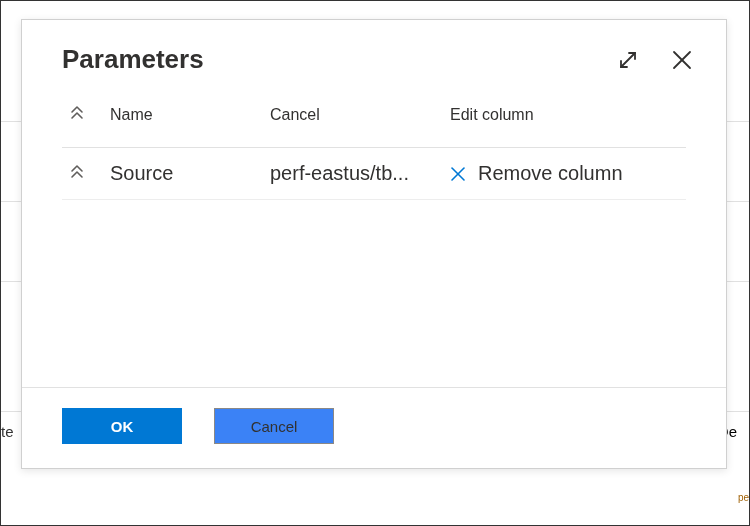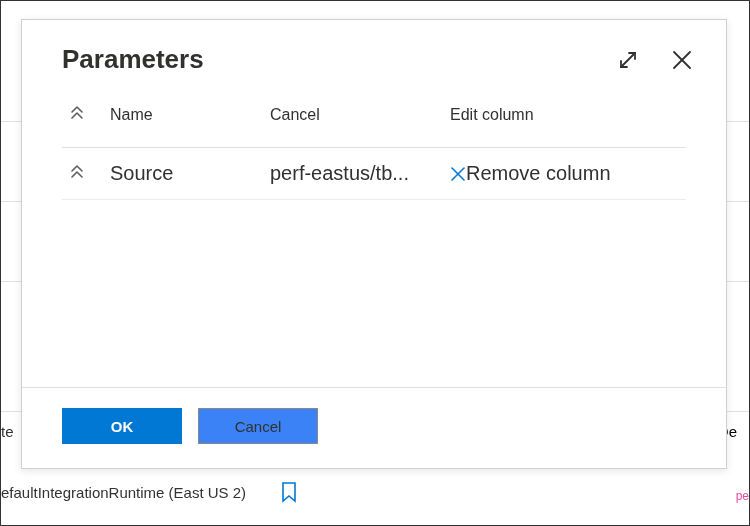--- a/index.html
+++ b/index.html
@@ -60,22 +60,22 @@
       font-size: 15px;
       color: #333;
     }
     .bg-bottom-text {
       margin-right: 20px;
     }
     .bg-bottom-right {
       position: absolute;
       right: 0;
       bottom: 22px;
-      font-size: 12px;
-      color: #ec4899;
+      font-size: 10px;
+      color: #a16207;
     }
     .bookmark-icon {
       display: inline-flex;
       align-items: center;
       margin-left: 14px;
     }
     .dialog {
       position: absolute;
       top: 18px;
       left: 20px;
@@ -145,33 +145,34 @@
     .col-value {
       width: 180px;
     }
     .chevrons-icon {
       display: inline-flex;
       color: #605e5c;
     }
     .remove-cell {
       display: flex;
       align-items: center;
+      gap: 12px;
     }
     .remove-x {
       color: #0078d4;
       display: inline-flex;
     }
     .remove-text {
       color: #323130;
     }
     .dialog-footer {
       border-top: 1px solid #e1e1e1;
       padding: 20px 40px 24px 40px;
       display: flex;
-      gap: 16px;
+      gap: 32px;
     }
     .btn {
       min-width: 120px;
       height: 36px;
       font-size: 15px;
       font-family: inherit;
       cursor: pointer;
       border: 1px solid #8a8886;
       background: #3b82f6;
       color: #323130;
@@ -186,28 +187,20 @@
 </head>
 <body>
 
 <div class="background-content">
   <div class="bg-row bg-row-1"></div>
   <div class="bg-row bg-row-2"></div>
   <div class="bg-row bg-row-3"></div>
   <div class="bg-row bg-row-4"></div>
   <span class="bg-text-left">te</span>
   <span class="bg-text-right">De</span>
-  <div class="bg-bottom-row">
-    <span class="bg-bottom-text">efaultIntegrationRuntime (East US 2)</span>
-    <span class="bookmark-icon">
-      <svg width="18" height="22" viewBox="0 0 18 22" fill="none" stroke="#0078d4" stroke-width="1.6">
-        <path d="M3 2 h12 v18 l-6 -5 l-6 5 z"></path>
-      </svg>
-    </span>
-  </div>
   <span class="bg-bottom-right">pe</span>
 </div>
 
 <div class="dialog">
   <div class="dialog-header">
     <h2 class="dialog-title">Parameters</h2>
     <div class="dialog-header-actions">
       <span class="icon-btn">
         <svg width="24" height="24" viewBox="0 0 24 24" fill="none" stroke="#323130" stroke-width="1.8" stroke-linecap="round">
           <path d="M5 19 L19 5"></path>

